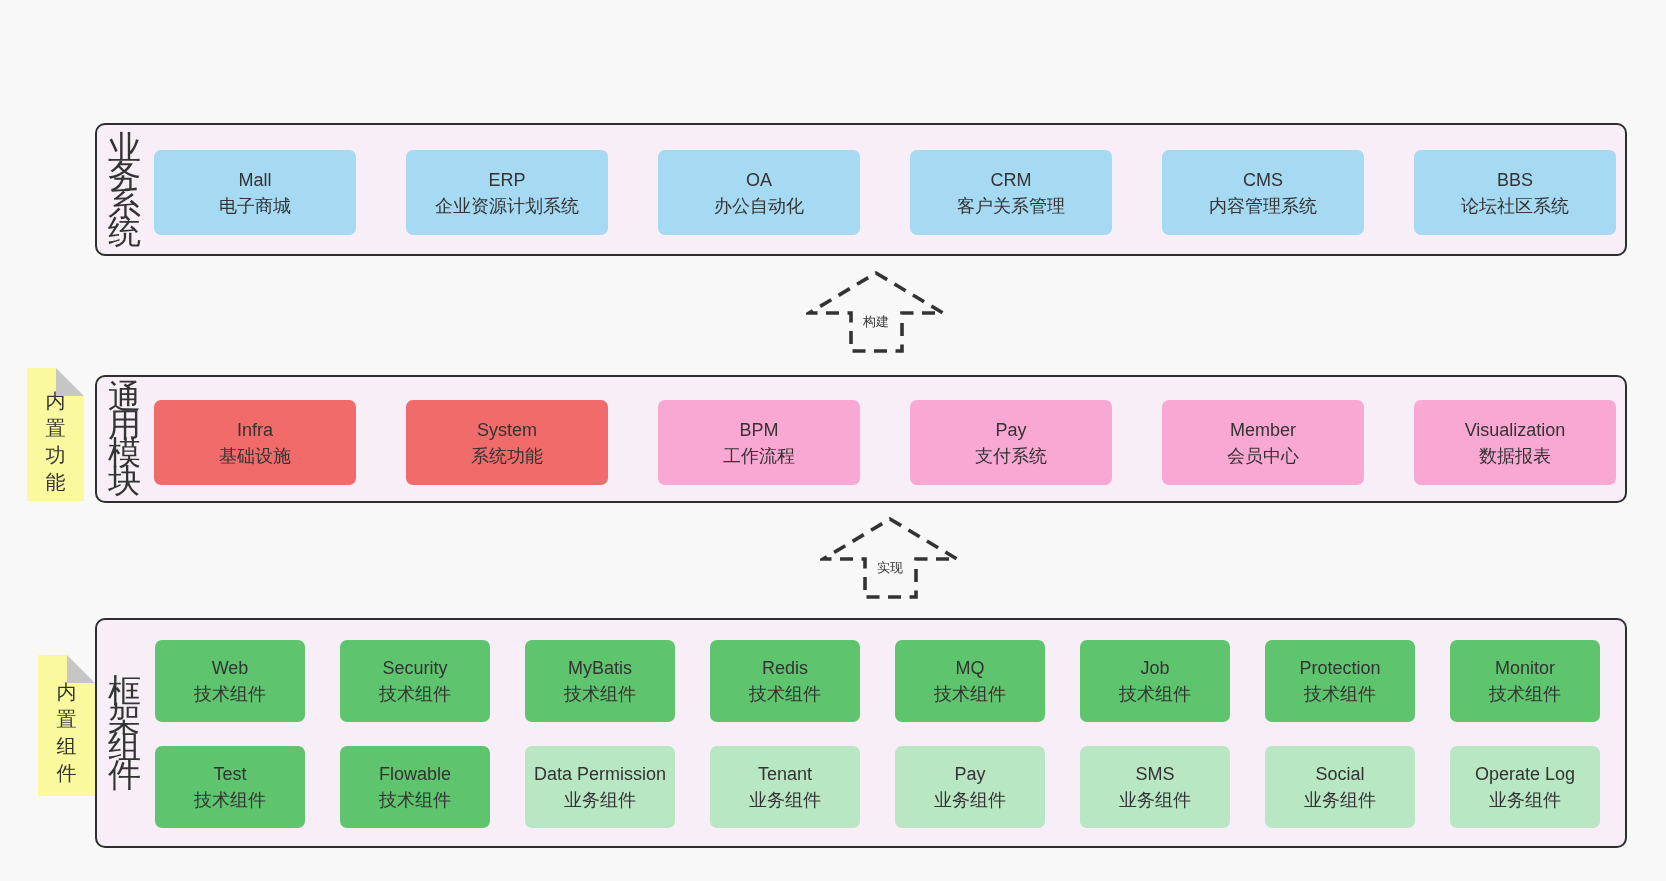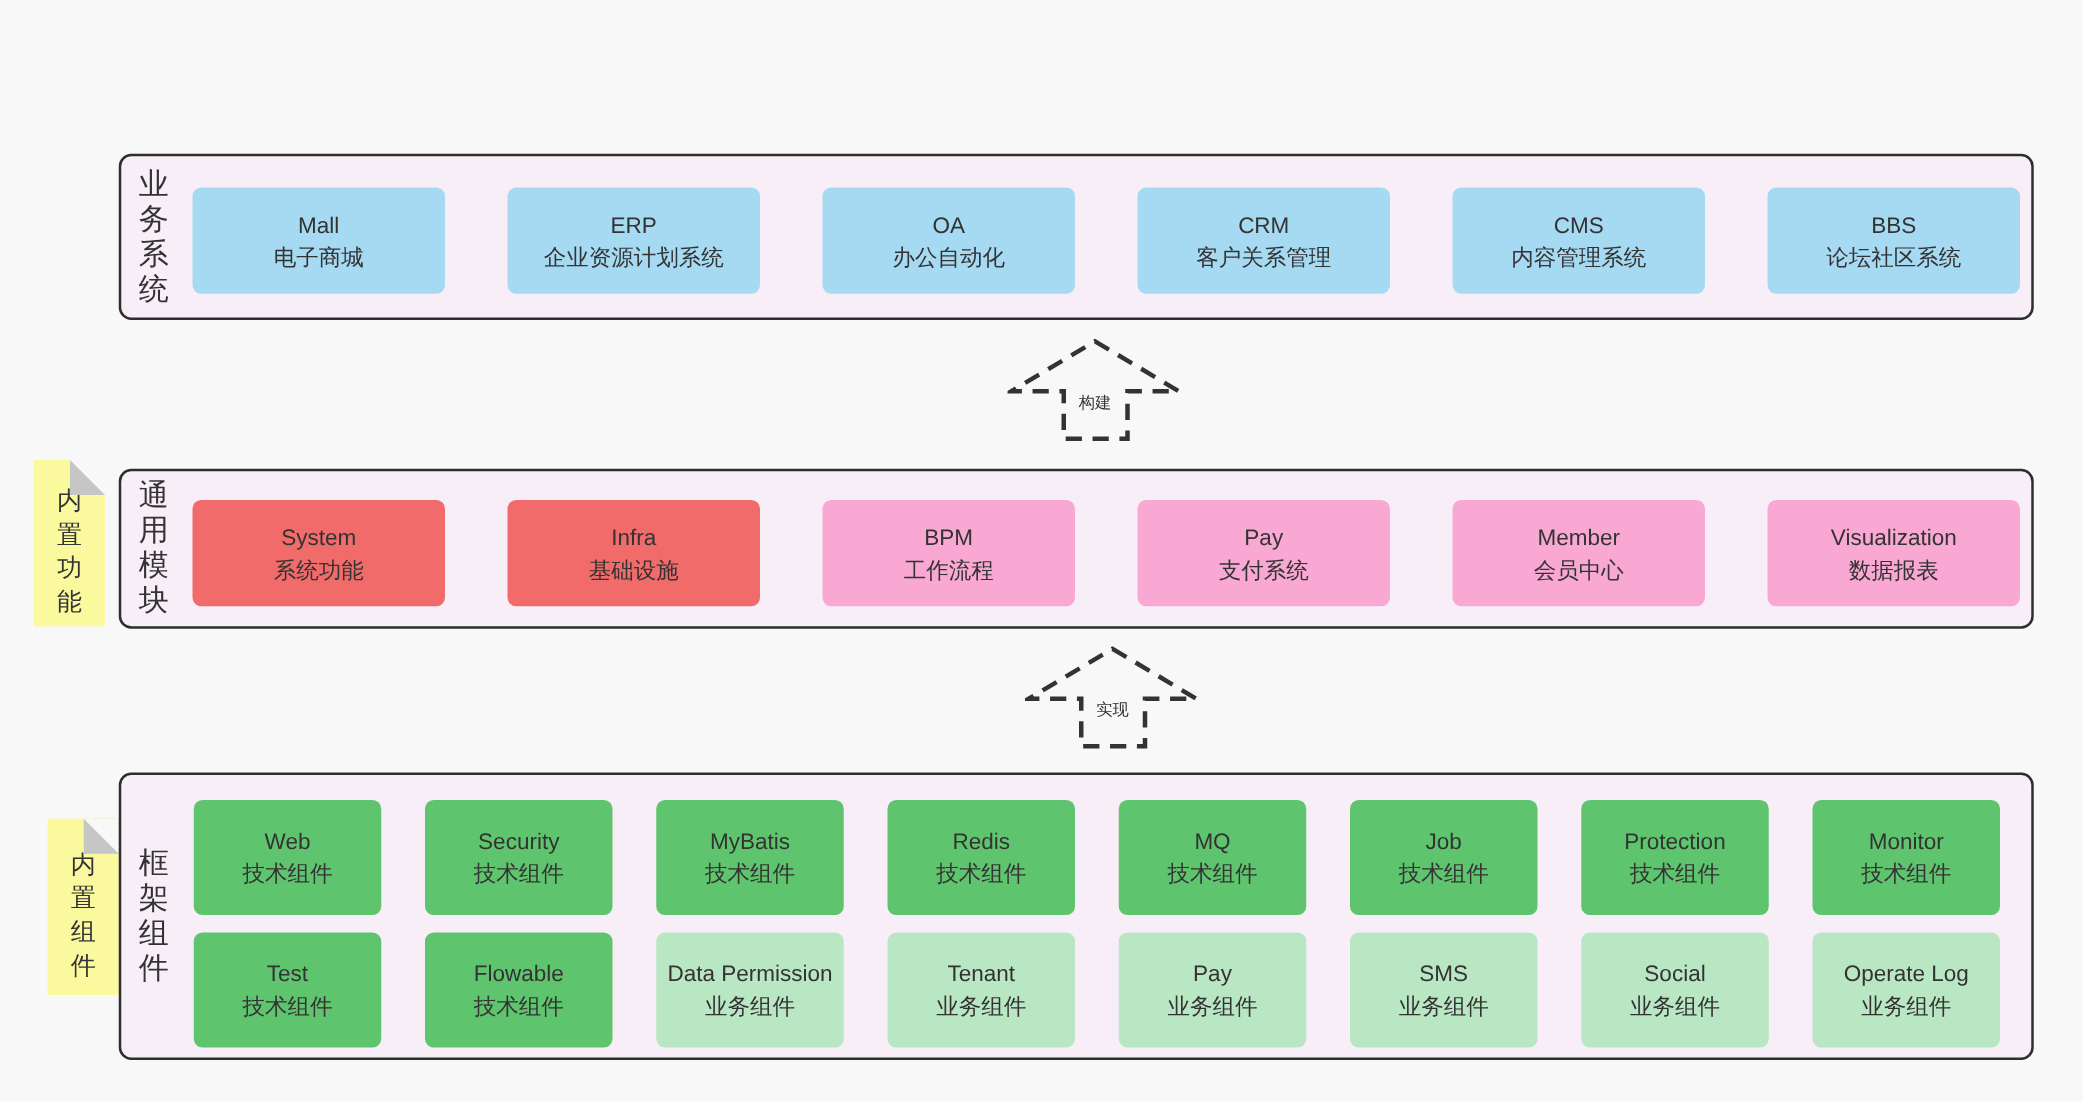--- a/index.html
+++ b/index.html
@@ -16,42 +16,42 @@
     background:#f8eef7;
     border:2px solid #2e2e2e;
     border-radius:10px;
   }
   #section-business  { left:95px; top:123px; width:1532px; height:133px; }
   #section-modules   { left:95px; top:375px; width:1532px; height:128px; }
   #section-framework { left:95px; top:618px; width:1532px; height:230px; }
 
   .v-label {
     position:absolute; left:11px; top:50%; transform:translateY(-50%);
-    width:30px; font-size:24px; line-height:28px; text-align:center;
+    width:30px; font-size:33px; line-height:28px; text-align:center;
     word-break:break-all; color:#333;
   }
 
   .box-row { position:absolute; left:57px; display:flex; gap:50px; }
   #section-business .box-row { top:25px; }
   #section-modules  .box-row { top:23px; }
   .fw-row { position:absolute; left:58px; display:flex; gap:35px; }
   #fw-row-1 { top:20px; }
   #fw-row-2 { top:126px; }
 
   .box {
     flex:none;
     border-radius:7px;
     display:flex; flex-direction:column; align-items:center; justify-content:center;
     text-align:center;
     font-size:18px; line-height:26px;
     padding:0 0;
     color:#333;
   }
   .w-lg { width:202px; height:85px; }
-  .w-sm { width:150px; height:92px; }
+  .w-sm { width:150px; height:82px; }
   .blue       { background:#a6d9f2; }
   .red        { background:#f26b6b; }
   .pink       { background:#f9a8d4; }
   .green      { background:#5fc46e; }
   .lightgreen { background:#b9e6c3; }
 
   .note {
     position:absolute; width:57px; background:#fbf99e;
     display:flex; flex-direction:column; align-items:center; justify-content:center;
     padding-top:14px;
@@ -126,26 +126,26 @@
   </div>
 
   <div class="note" id="note-modules">
     <div class="note-text">内置功能</div>
   </div>
 
   <div class="section" id="section-modules">
     <div class="v-label">通用模块</div>
     <div class="box-row">
       <div class="box w-lg red">
+        <div>Infra</div>
+        <div>基础设施</div>
+      </div>
+      <div class="box w-lg red">
         <div>System</div>
         <div>系统功能</div>
-      </div>
-      <div class="box w-lg red">
-        <div>Infra</div>
-        <div>基础设施</div>
       </div>
       <div class="box w-lg pink">
         <div>BPM</div>
         <div>工作流程</div>
       </div>
       <div class="box w-lg pink">
         <div>Pay</div>
         <div>支付系统</div>
       </div>
       <div class="box w-lg pink">

